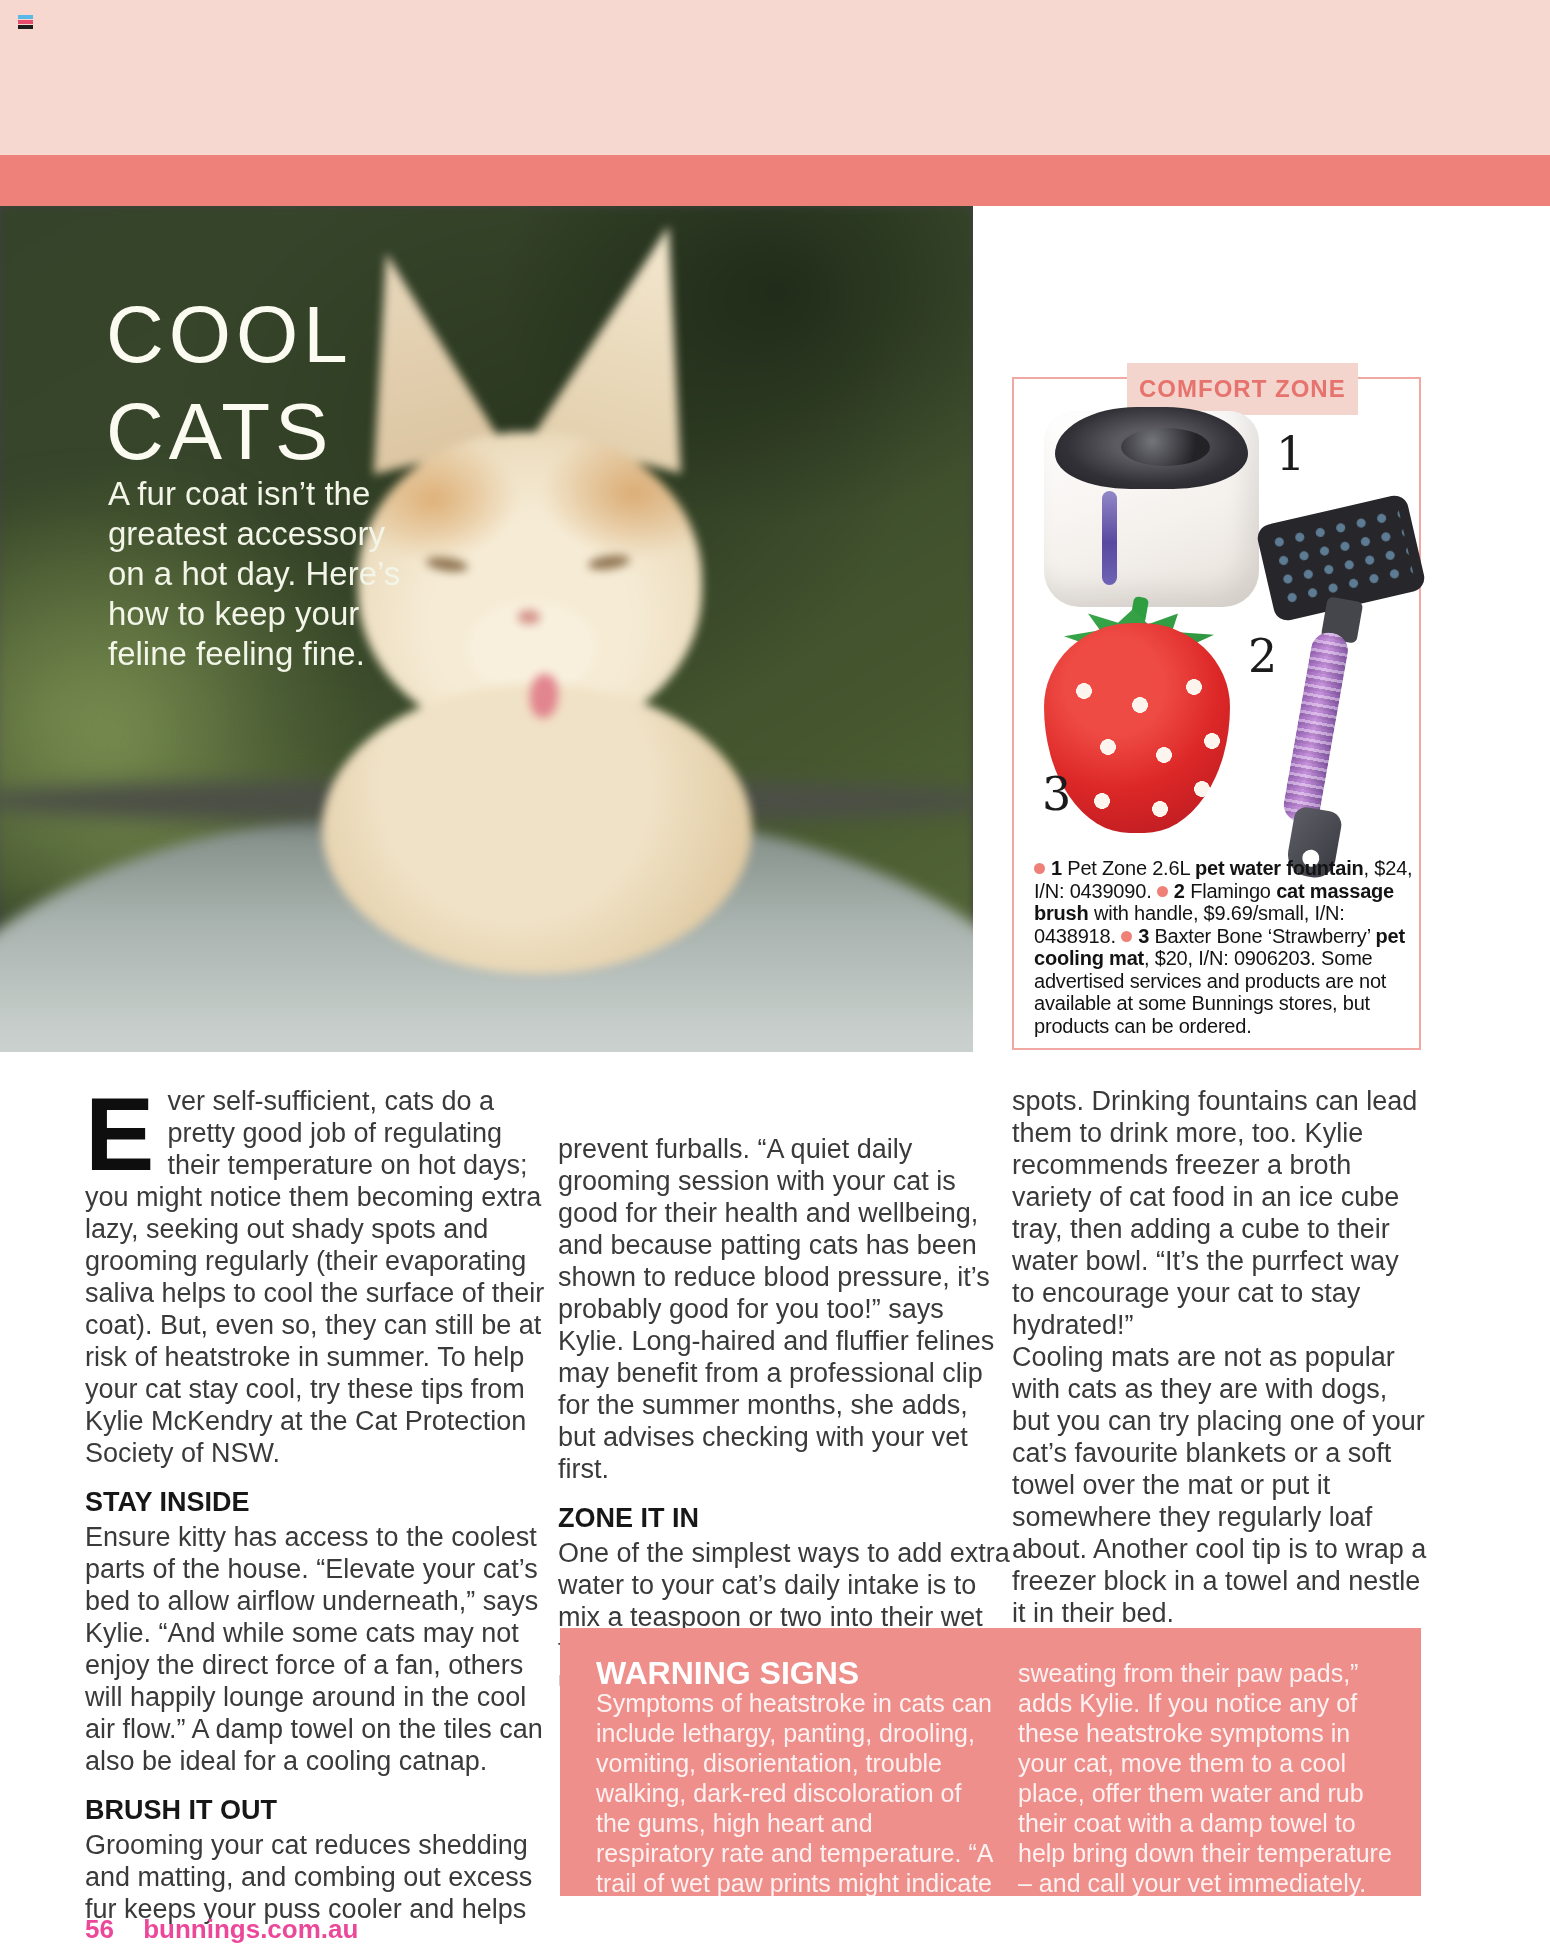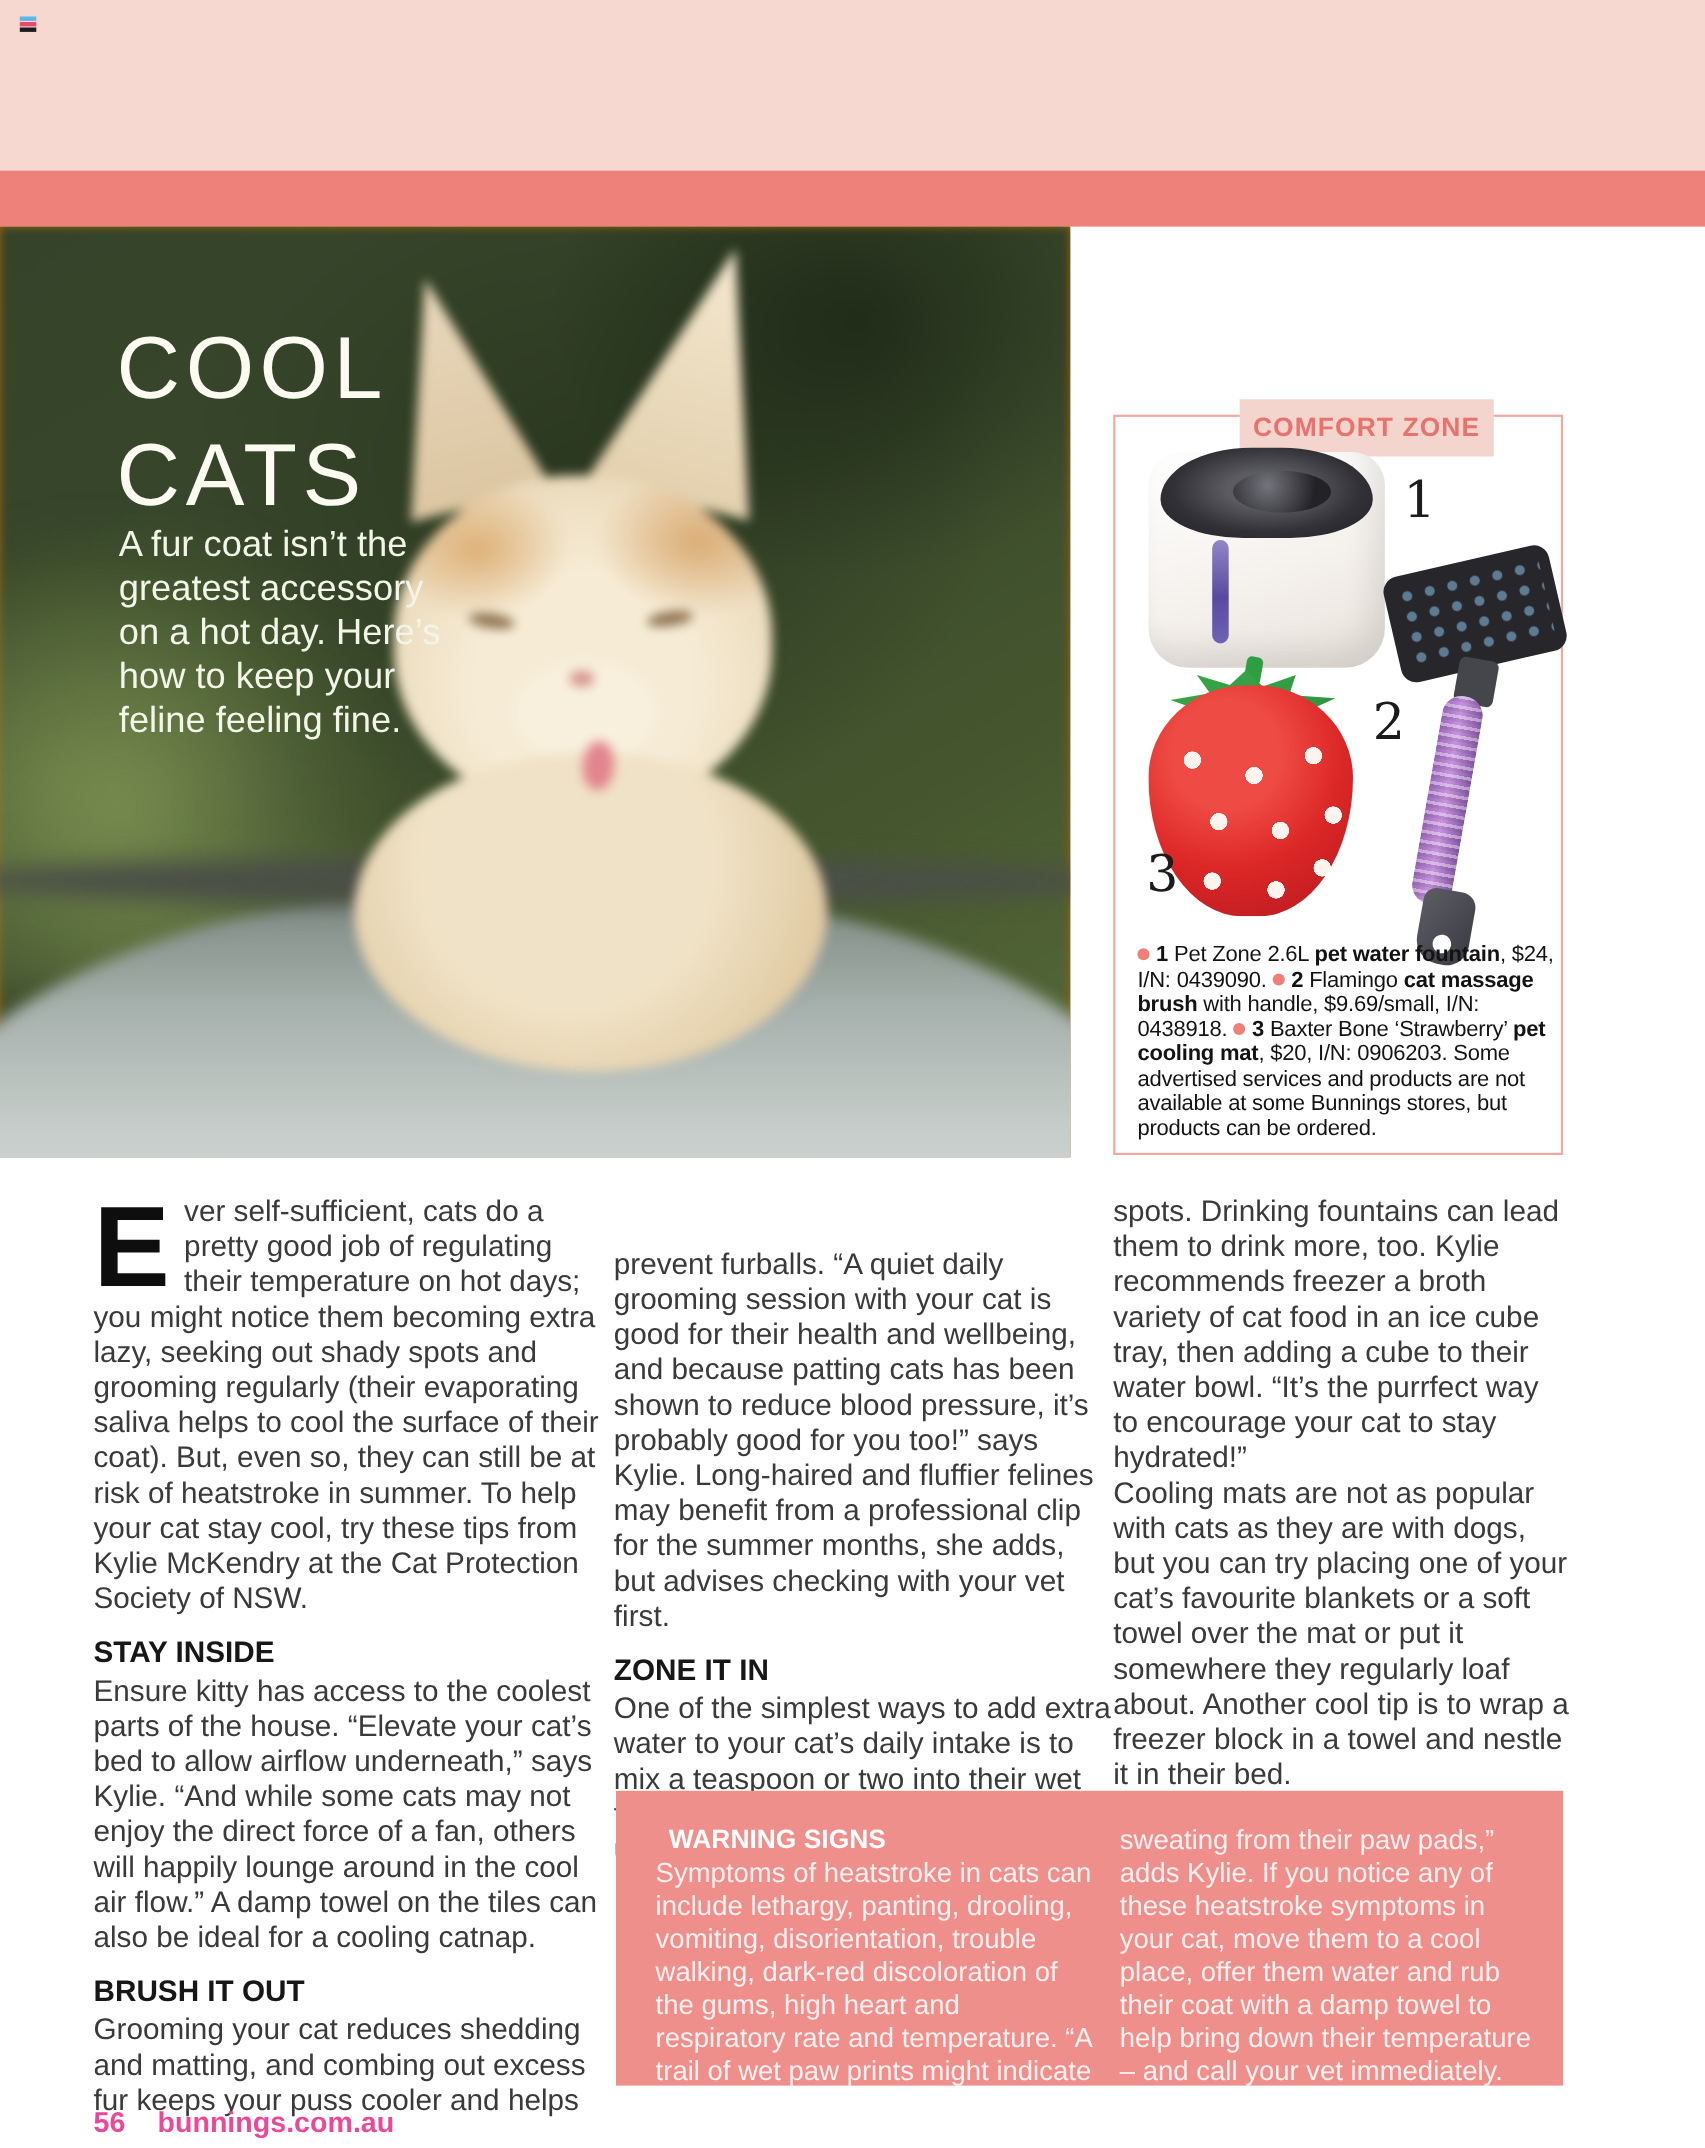--- a/index.html
+++ b/index.html
@@ -13,21 +13,21 @@
   
   .band-light { position:absolute; left:0; top:0; width:1550px; height:155px; background:#f6d8d0; }
   .band-salmon { position:absolute; left:0; top:155px; width:1550px; height:51px; background:#ef817b; }
   .regmark { position:absolute; left:18px; top:15px; width:15px; height:14px; }
   .regmark div { width:15px; height:4px; margin-bottom:1px; }
   .regmark .r1 { background:#59b8e8; }
   .regmark .r2 { background:#e64b6e; }
   .regmark .r3 { background:#1c1c1c; }
 
   
-  .hero { position:absolute; left:0; top:206px; width:973px; height:846px; overflow:hidden; background:#a16207; }
+  .hero { position:absolute; left:0; top:206px; width:973px; height:846px; overflow:hidden; background:#404040; }
   .hero .bg { position:absolute; inset:0;
     background:
       radial-gradient(ellipse 430px 360px at 80% 10%, rgba(18,26,14,.6), transparent 65%),
       radial-gradient(ellipse 300px 300px at 6% 60%, rgba(112,132,72,.5), transparent 70%),
       radial-gradient(ellipse 360px 320px at 28% 90%, rgba(134,154,88,.55), transparent 70%),
       radial-gradient(ellipse 520px 430px at 55% 28%, rgba(28,38,20,.5), transparent 72%),
       linear-gradient(150deg, #35432a, #3a4a2c 45%, #46572f 72%, #586c3a);
     filter: blur(4px); }
   .hero .grass { position:absolute; left:-60px; bottom:150px; width:430px; height:420px;
     background: radial-gradient(circle at 40% 60%, rgba(141,163,92,.65), rgba(90,110,55,.25) 60%, transparent 75%);
@@ -140,21 +140,21 @@
   .art-p { font-size:27px; line-height:32px; color:#3a3a3a; }
   .art-h { font-size:27px; line-height:32px; font-weight:700; color:#171717; margin:17px 0 3px; }
   .dropcap { float:left; font-size:104px; line-height:82px; font-weight:700; color:#0e0e0e;
     margin:8px 13px 0 0; }
 
   
   .warn { position:absolute; left:560px; top:1628px; width:861px; height:268px; background:#ef8f8b; }
   .warn-col { position:absolute; top:30px; }
   .warn-col.c1 { left:36px;  width:398px; }
   .warn-col.c2 { left:458px; width:376px; }
-  .warn-h { color:#ffffff; font-weight:700; font-size:24px; line-height:30px;margin-left:12px; }
+  .warn-h { color:#ffffff; font-weight:700; font-size:32px; line-height:30px; }
   .warn-p { color:rgba(255,255,255,.88); font-size:25px; line-height:30px; }
 
   
   .footer { position:absolute; left:85px; top:1914px; font-size:26px; font-weight:700; color:#ec4899; }
   .footer .site { margin-left:22px; }
 </style>
 </head>
 <body>
 
 <div id="page">

